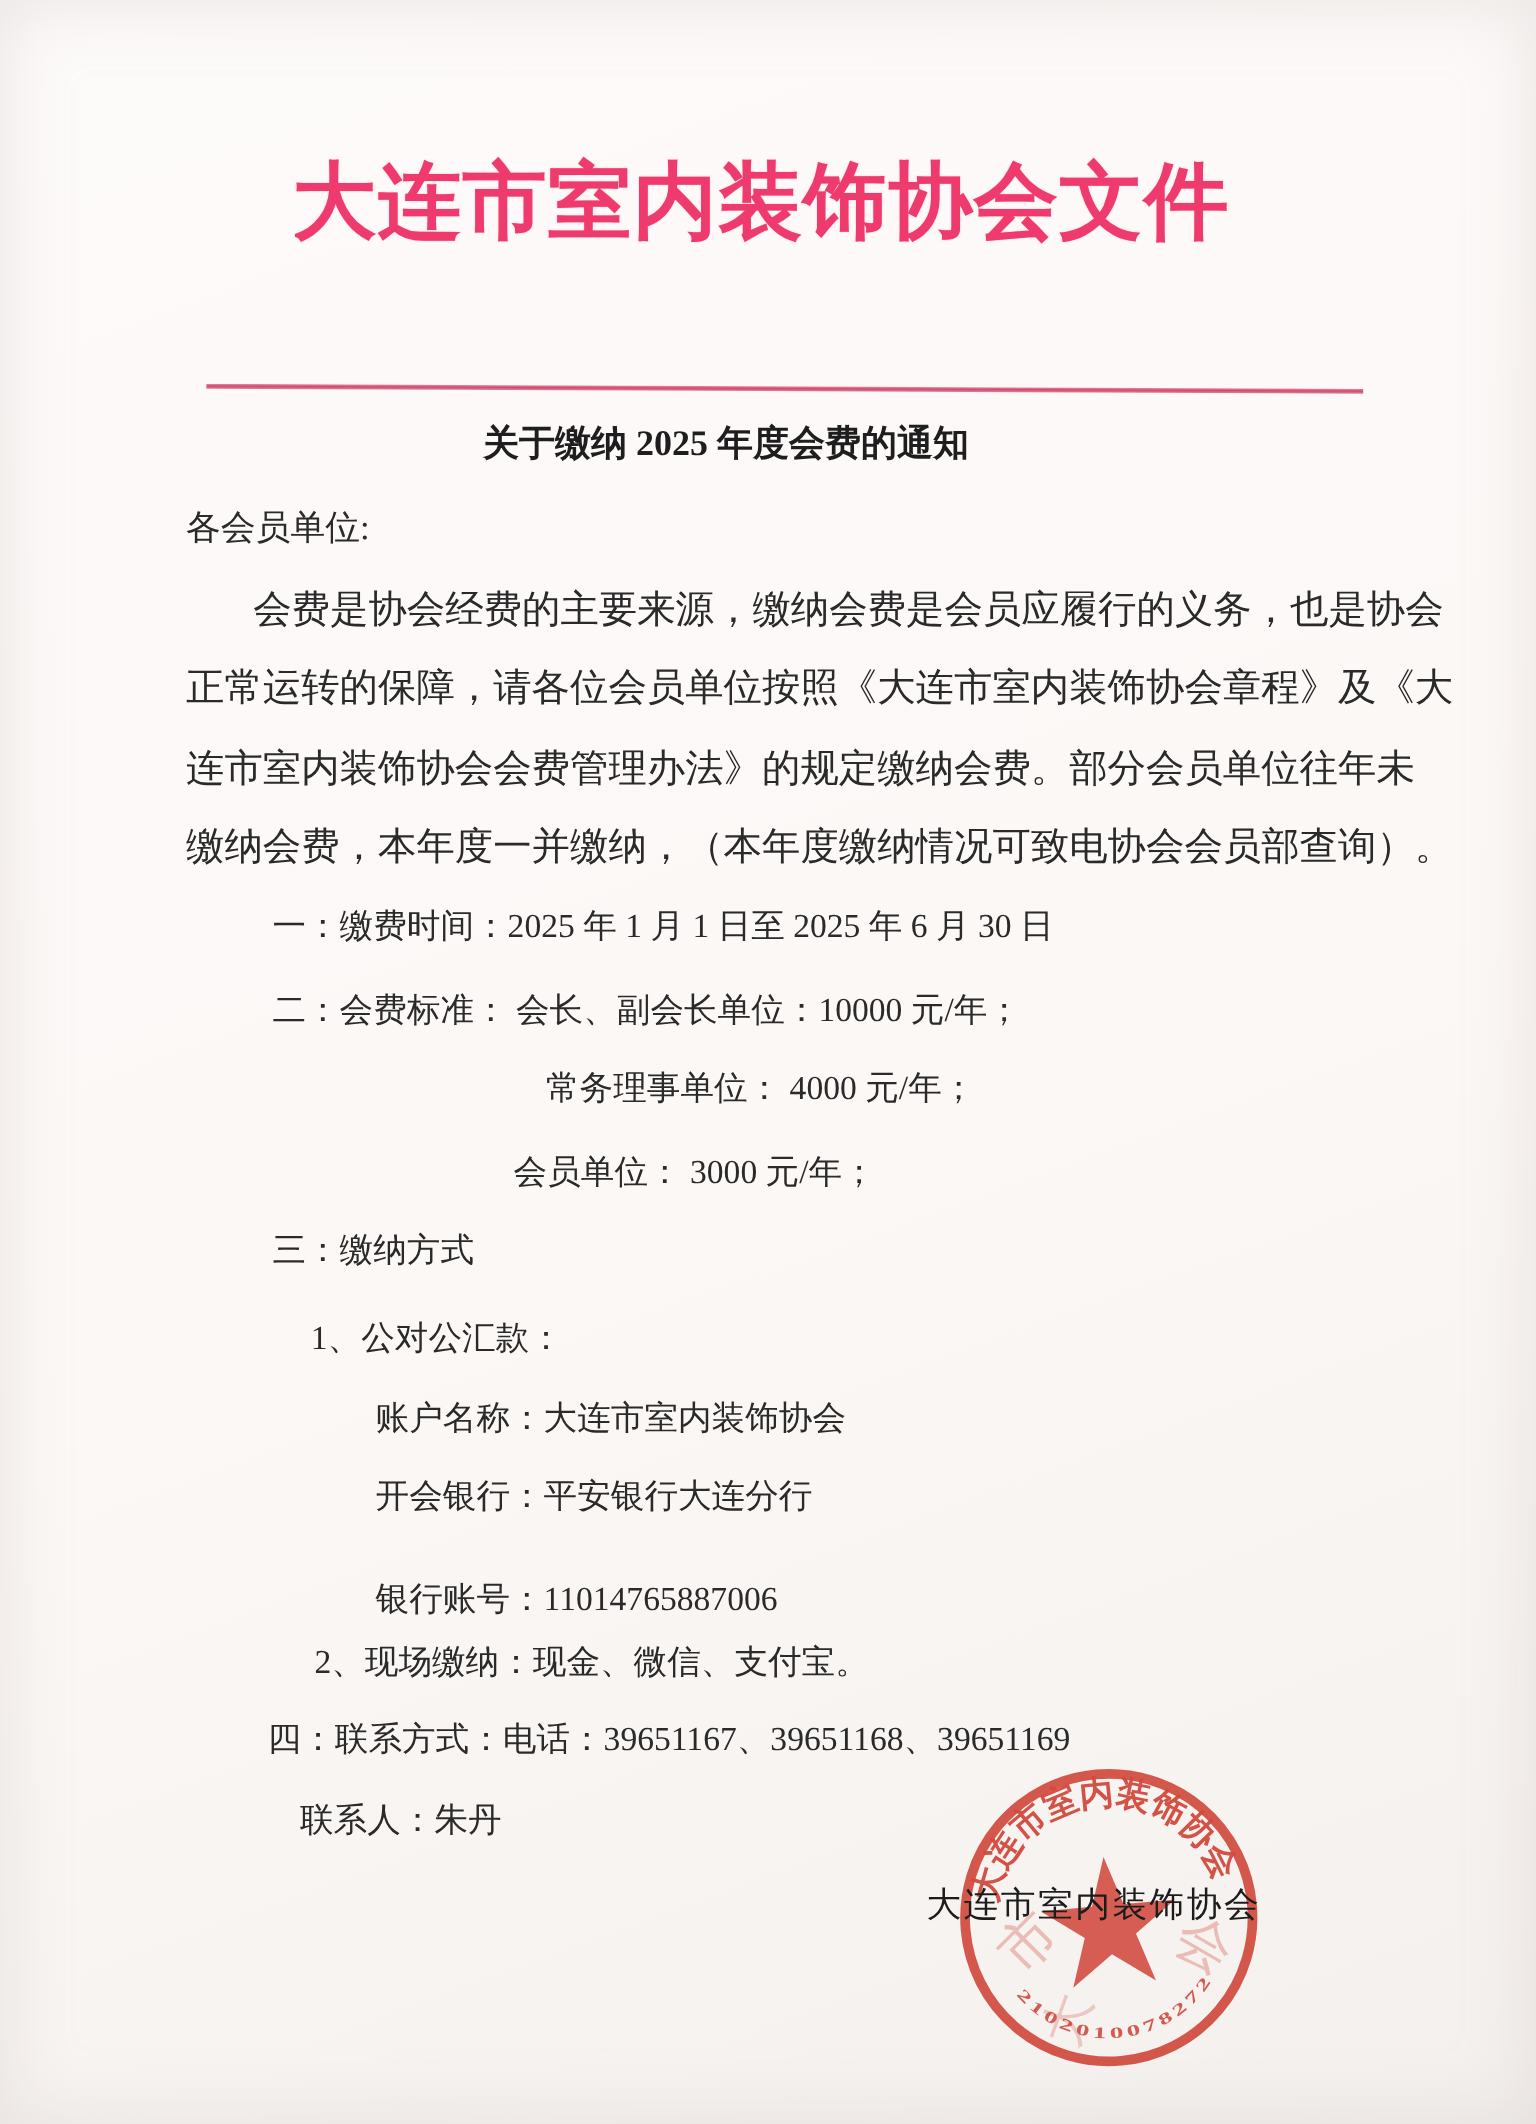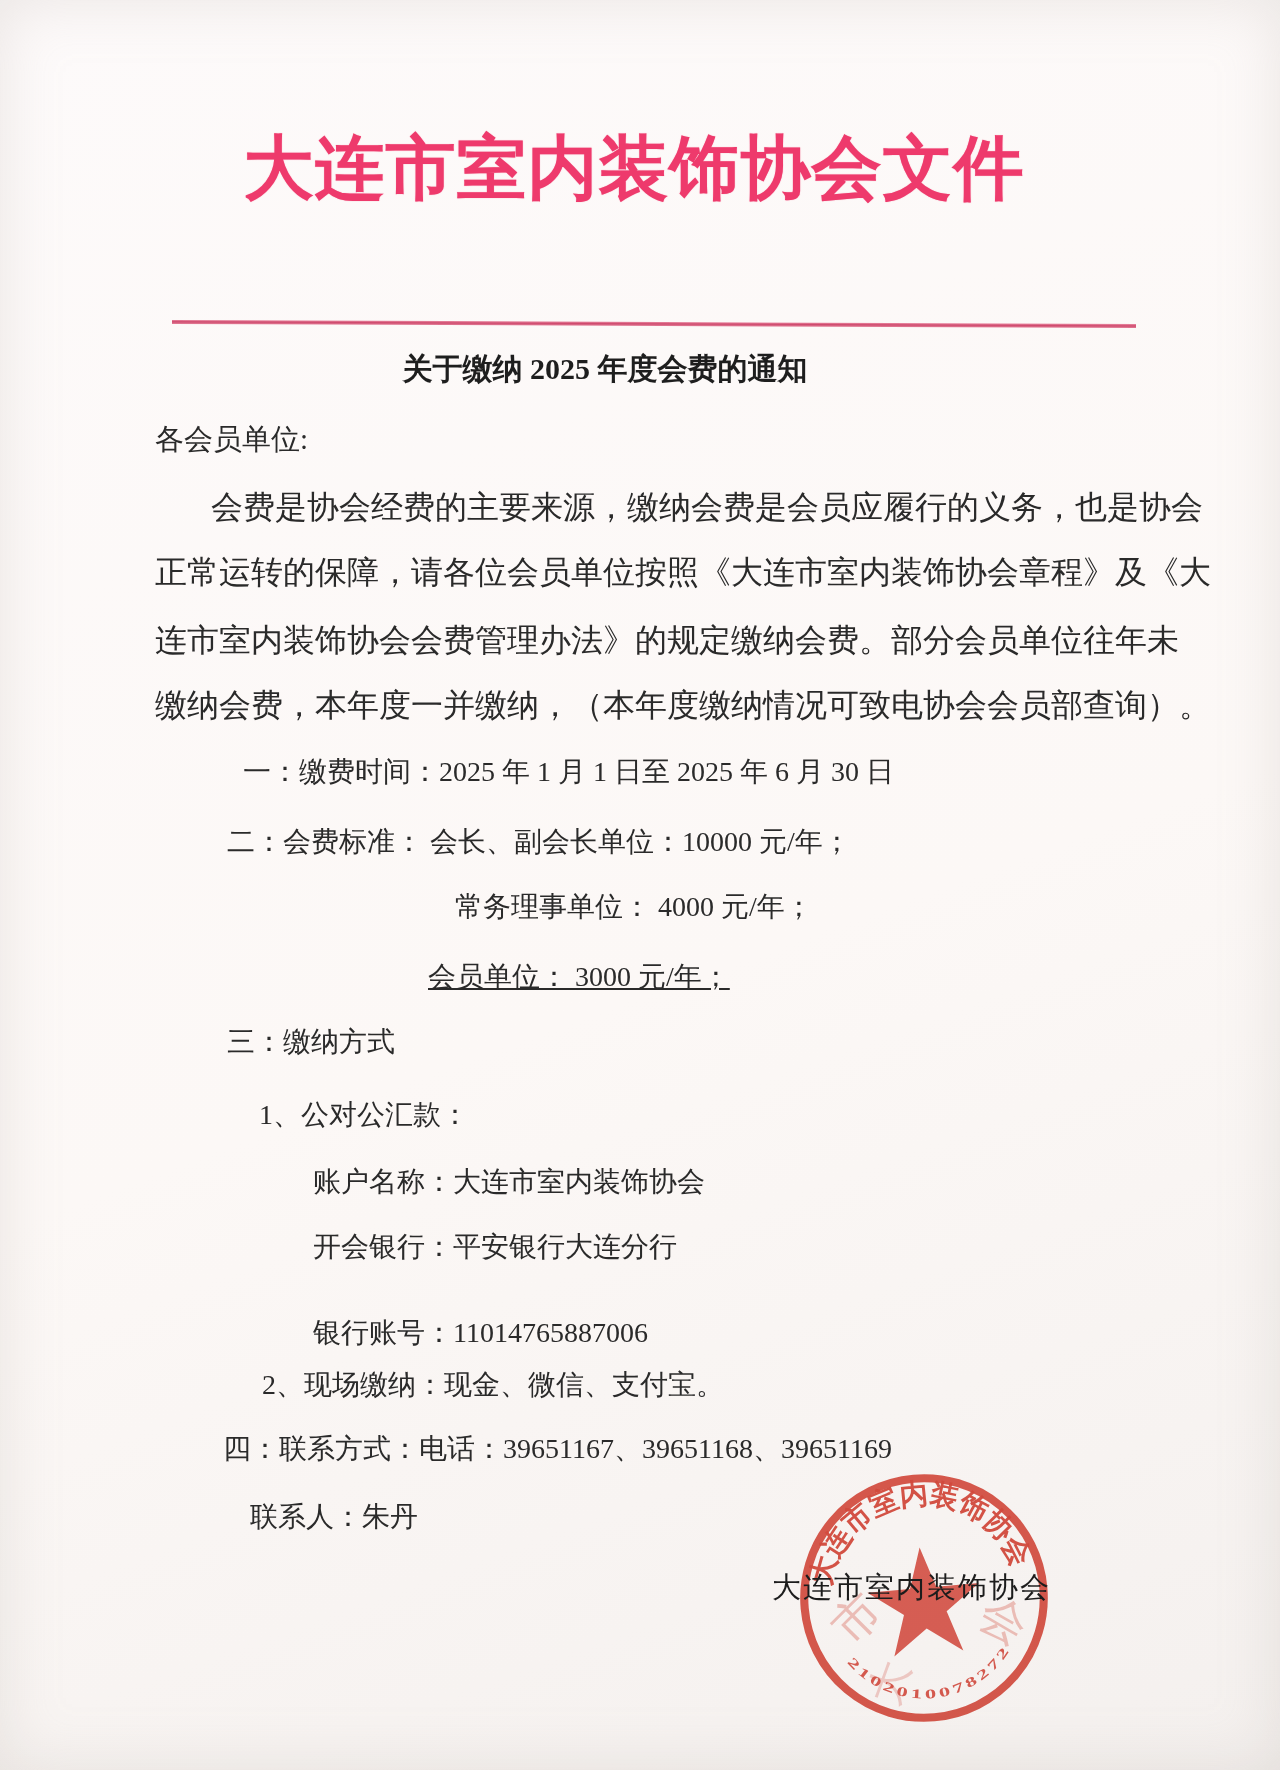--- a/index.html
+++ b/index.html
@@ -45,24 +45,24 @@
   .para{
     position:absolute;left:155px;width:980px;height:40px;
     font-size:32px;color:#2a2a2a;font-weight:500;
     text-align:justify;text-align-last:justify;
     white-space:nowrap;
   }
   .para.l1{top:486px;text-indent:56px;}
   .para.l2{top:551px;}
   .para.l3{top:619px;}
   .para.l4{top:684px;}
-  .it1{left:227px;top:753px;margin-left:16px;}
+  .it1{left:227px;top:753px;}
   .it2{left:227px;top:823px;}
   .it3{left:455px;top:888px;}
-  .it4{left:428px;top:958px;text-decoration:underline;}
+  .it4{left:428px;top:958px;}
   .it5{left:227px;top:1023px;}
   .it6{left:259px;top:1096px;}
   .it7{left:313px;top:1163px;}
   .it8{left:313px;top:1228px;}
   .it9{left:313px;top:1266px;margin-top:48px;}
   .it10{left:262px;top:1366px;}
   .it11{left:223px;top:1430px;}
   .it12{left:250px;top:1498px;}
   .sig-org{left:772px;top:1568px;font-size:29px;letter-spacing:2px;z-index:3;color:#1c1c1c;}
   .sig-date{left:782px;top:1634px;font-size:28px;letter-spacing:3px;z-index:3;color:#1c1c1c;}

